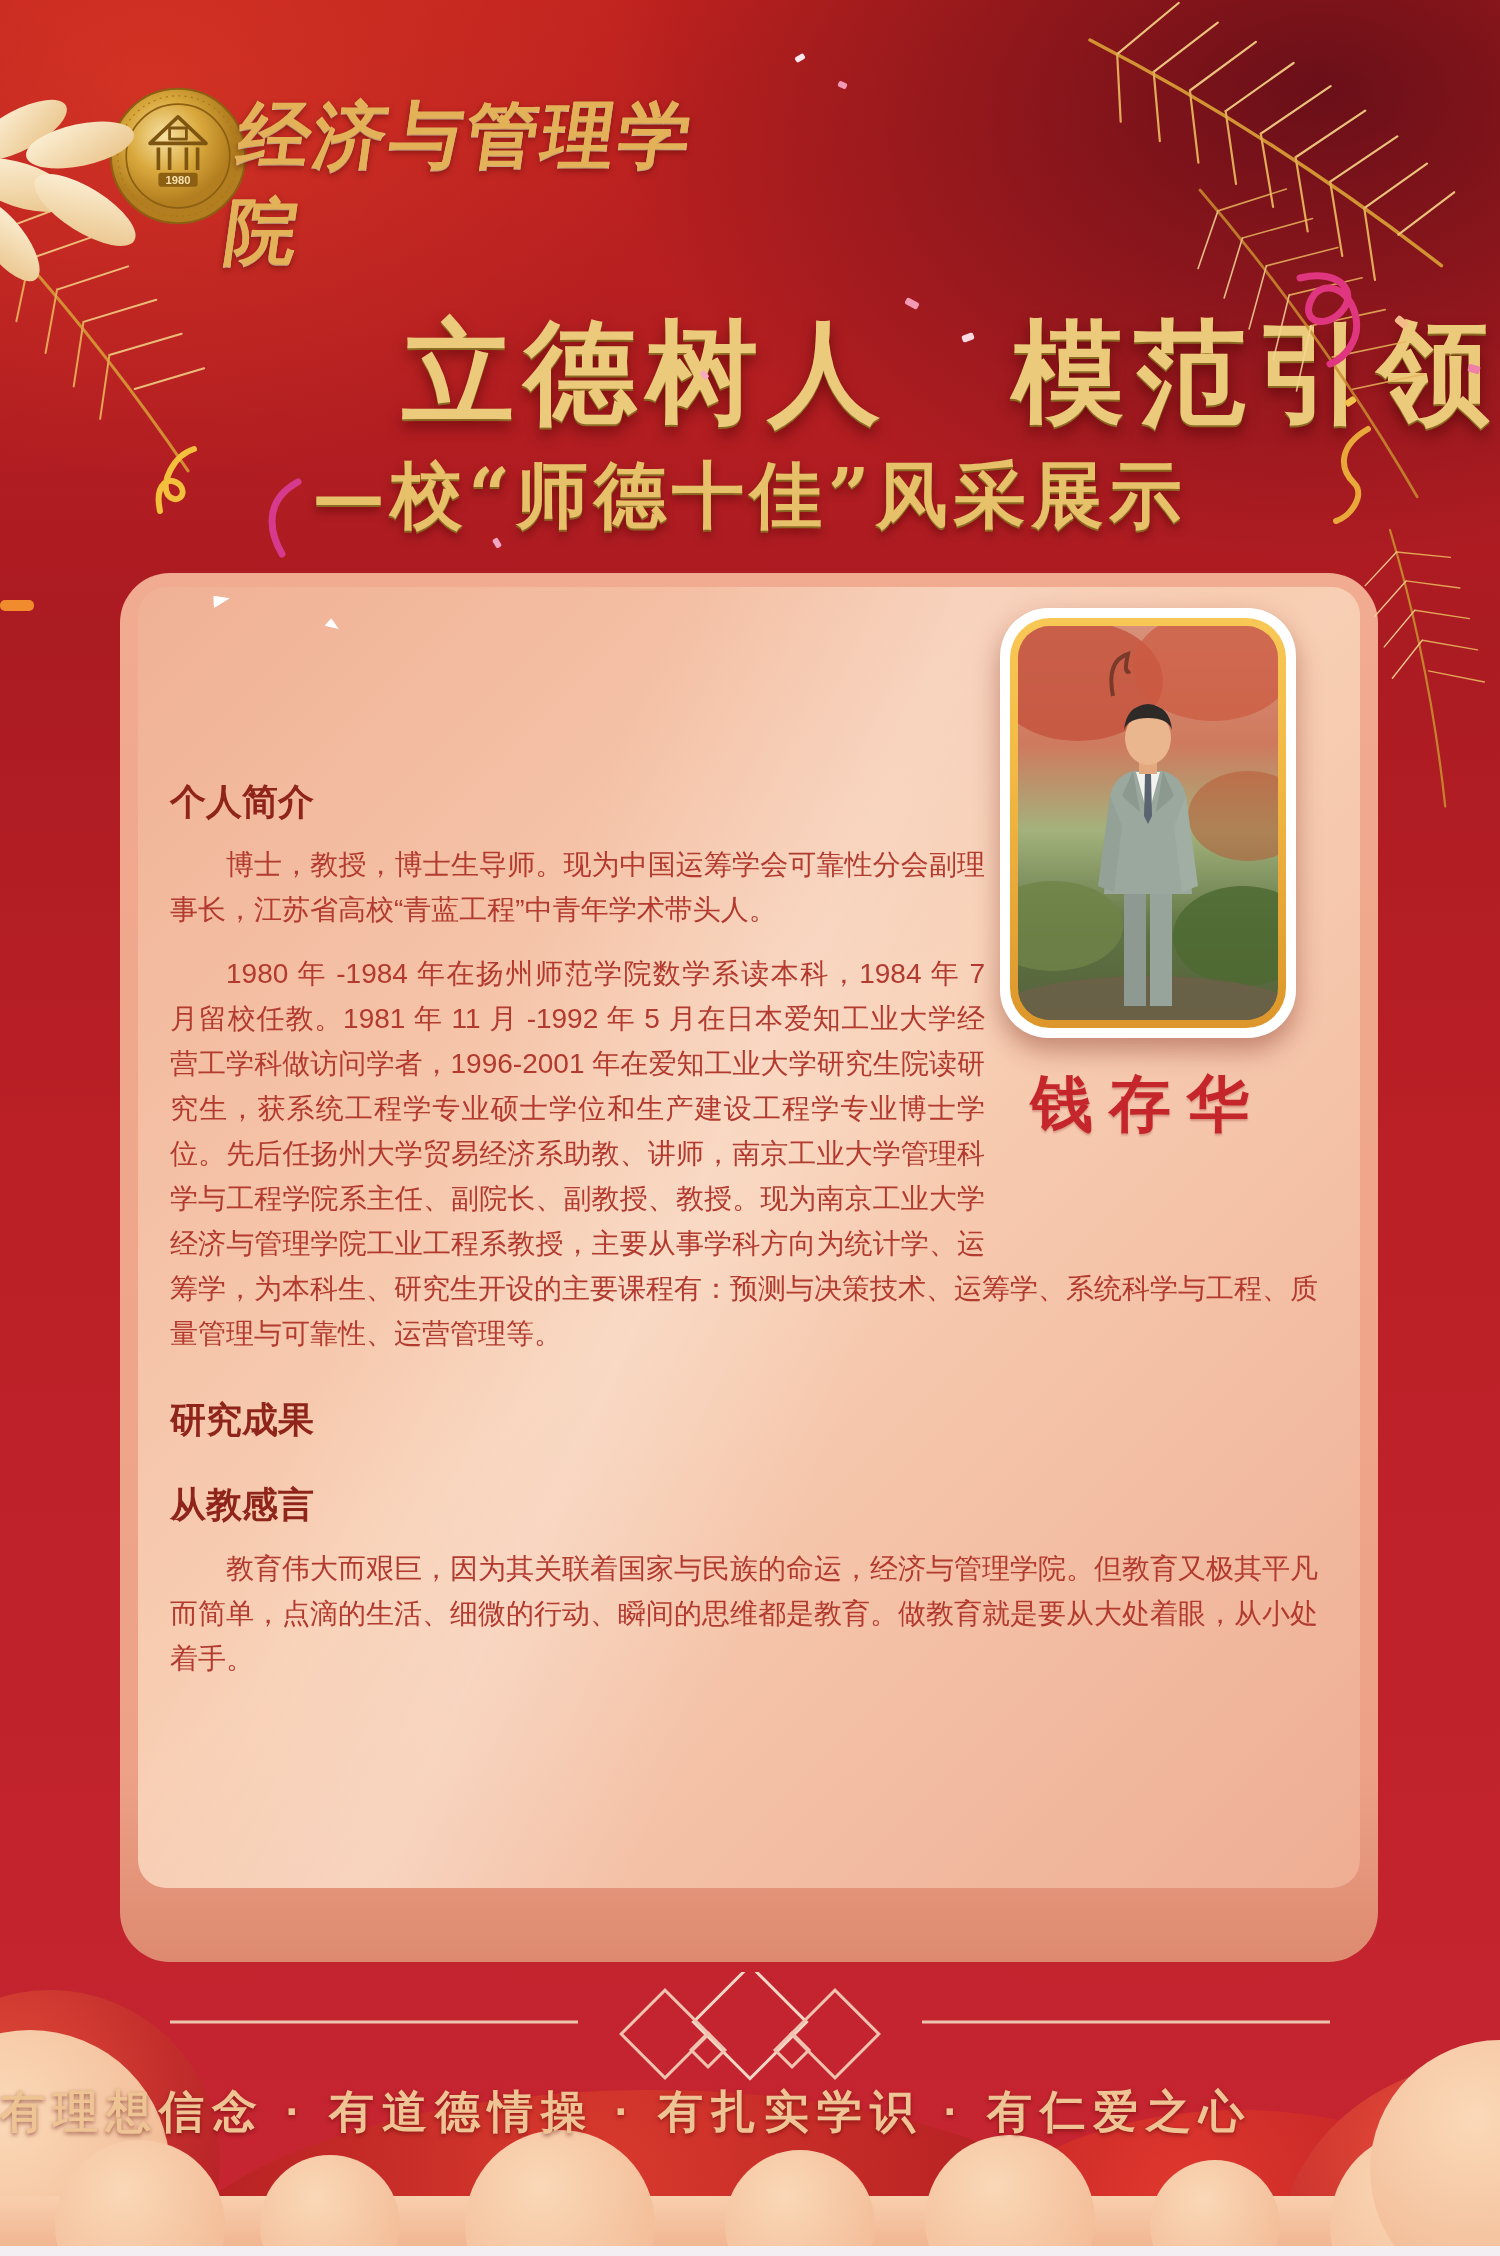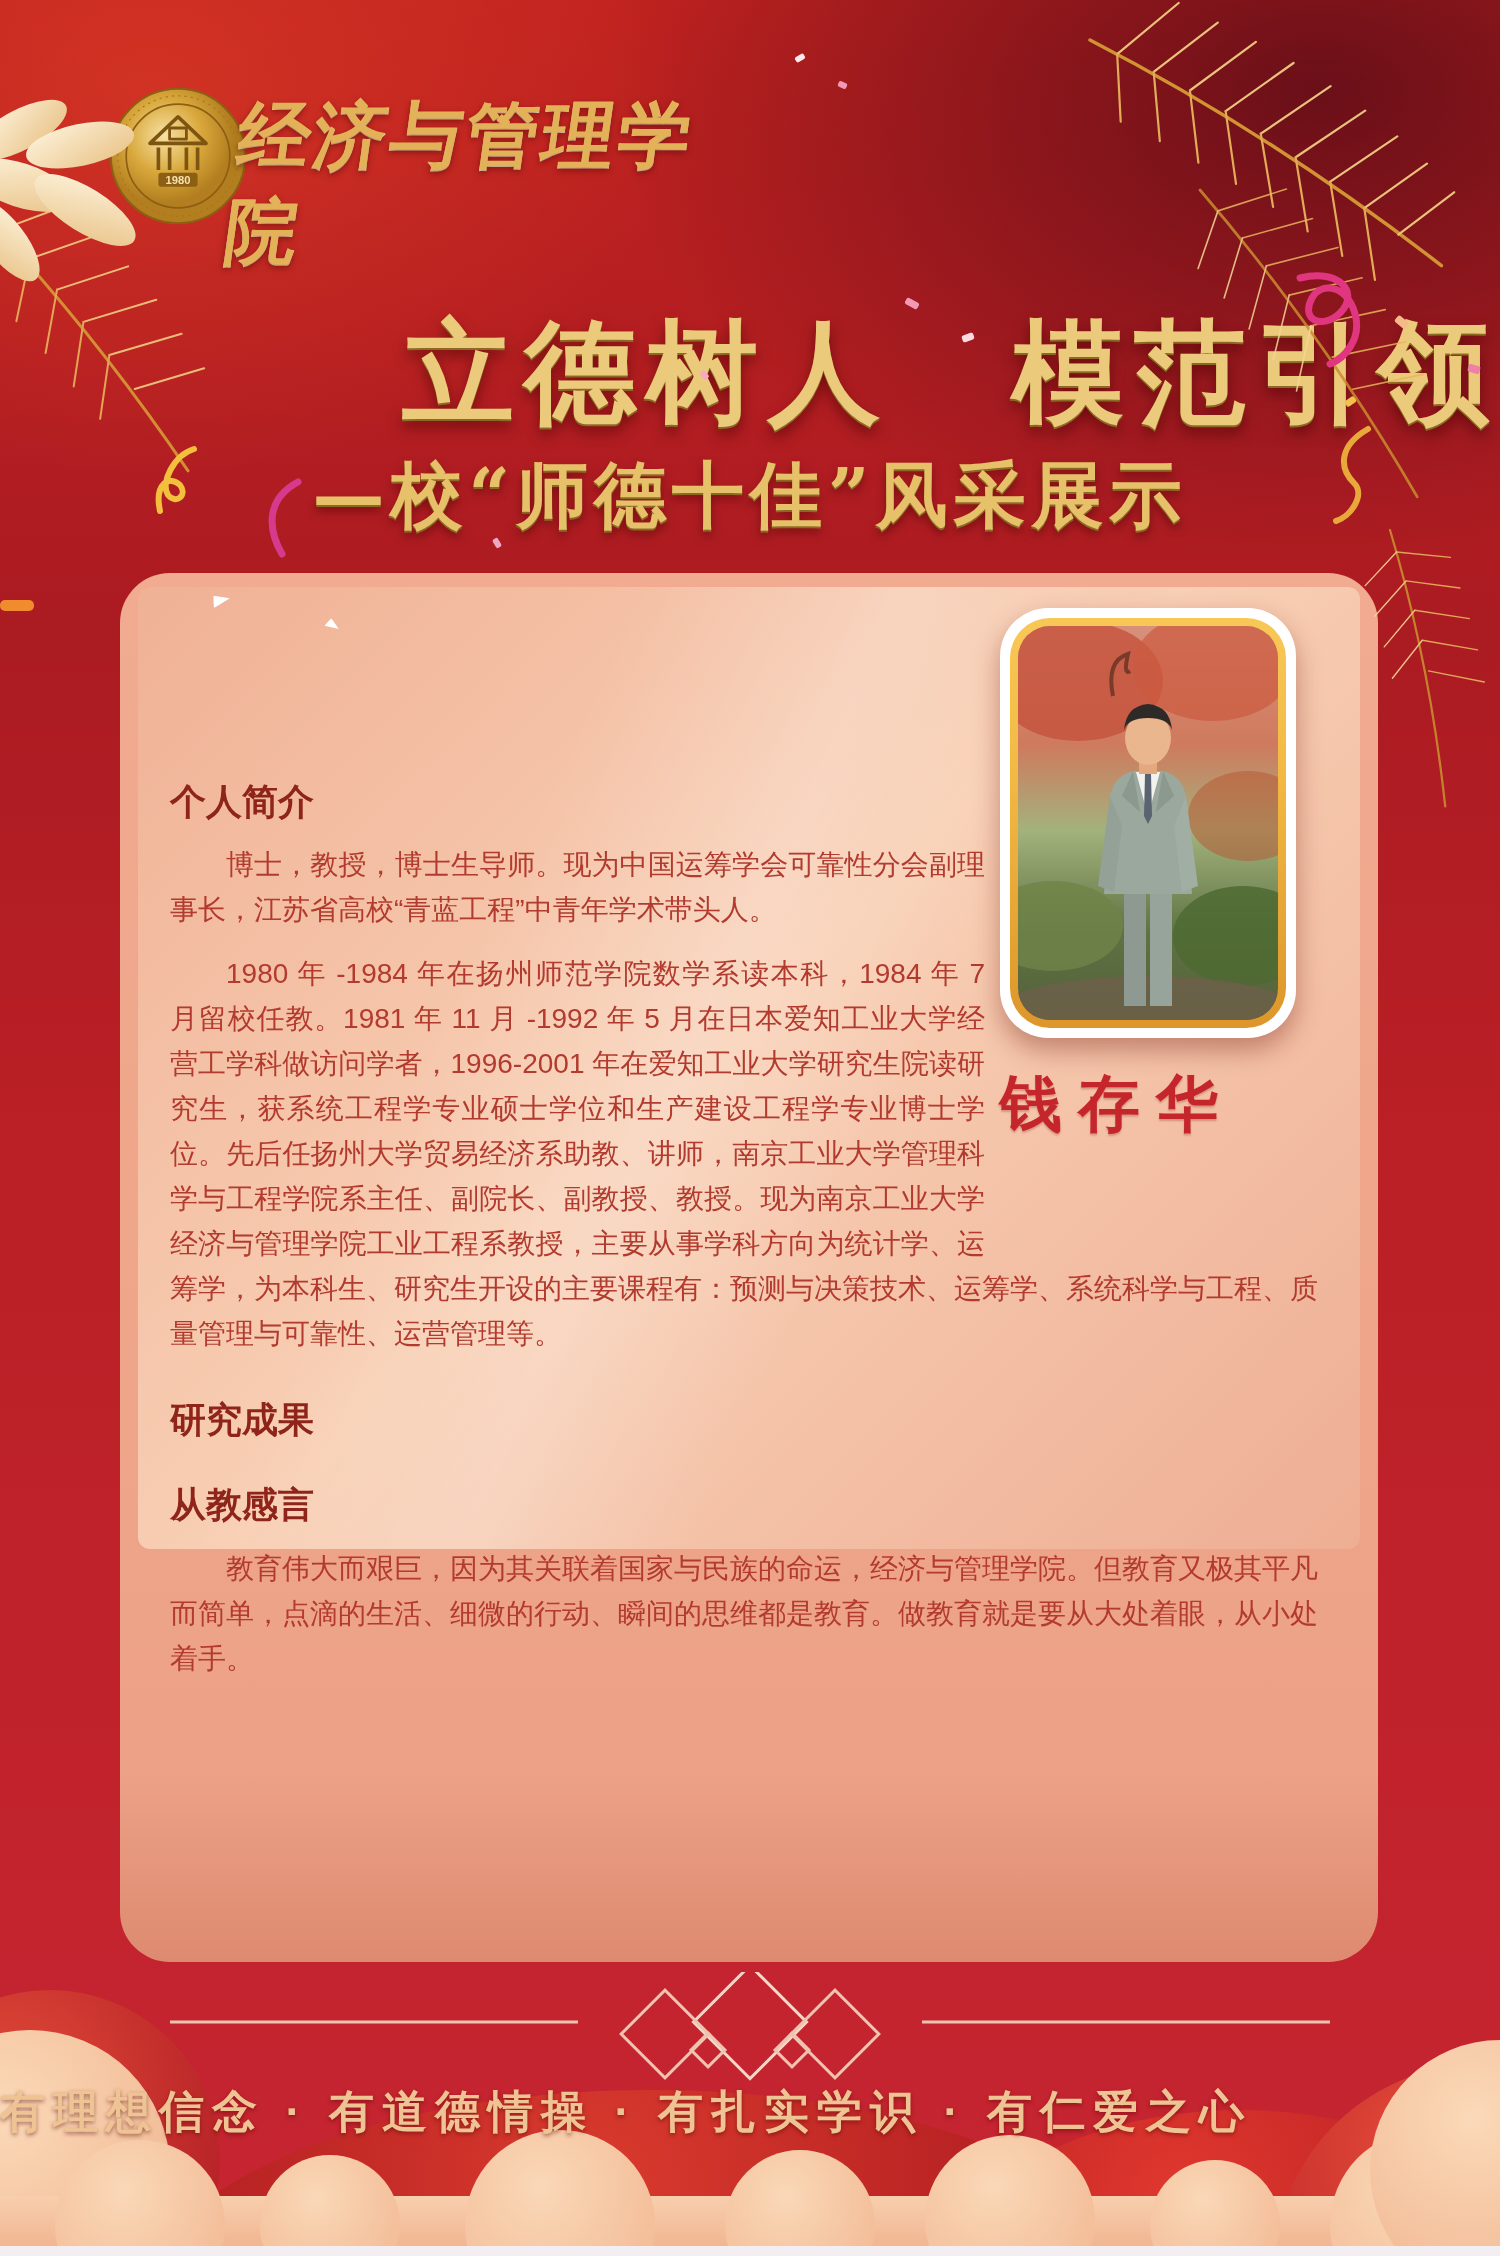--- a/index.html
+++ b/index.html
@@ -33,40 +33,40 @@
     font-family:"DejaVu Serif",serif;font-weight:bold;font-size:112px;letter-spacing:10px;
     color:var(--gold);
     text-shadow:0 2px 0 #8a6a23,0 8px 14px rgba(70,0,0,.55);}
   .sub-title{left:0;top:448px;width:100%;text-align:center;
     font-family:"DejaVu Serif",serif;font-weight:bold;font-size:72px;letter-spacing:6px;
     color:#e7c06a;text-shadow:0 2px 0 #8a6a23,0 6px 10px rgba(70,0,0,.5);}
 
   
   .card-outer{left:120px;top:573px;width:1258px;height:1389px;border-radius:50px;
     background:linear-gradient(180deg,#f1ab90 0%,#eda287 86%,#dd8a70 100%);}
-  .card-inner{left:138px;top:587px;width:1222px;height:962px;border-radius:12px;
+  .card-inner{left:138px;top:587px;width:1222px;height:1301px;border-radius:28px;
     background:
       linear-gradient(115deg, rgba(255,255,255,0) 30%, rgba(255,255,255,.22) 46%, rgba(255,255,255,0) 60%),
       linear-gradient(135deg,var(--card-bg1) 0%,var(--card-bg2) 48%,#eeae94 100%);
     padding:193px 42px 40px 32px;z-index:10;}
   .float-spacer{float:right;width:333px;height:473px;}
   .section-heading{font-size:36px;font-weight:bold;color:var(--heading-color);
     margin:0 0 10px 0;line-height:1.2;}
   .section-heading.spaced{margin-top:42px;}
   .body-para{font-size:28px;line-height:45px;color:var(--body-color);
     text-align:justify;text-indent:2em;margin-top:19px;}
 
   
   .photo-block{left:862px;top:21px;width:296px;z-index:12;}
   .photo-frame{background:#fff;padding:10px;border-radius:48px;
     box-shadow:0 12px 26px rgba(110,20,10,.38);}
   .photo-gold{background:linear-gradient(180deg,#f8c856,var(--photo-gold) 40%,#dd962b);
     padding:8px;border-radius:40px;}
   .photo{width:260px;height:394px;border-radius:32px;overflow:hidden;display:block;}
-  .teacher-name{margin-top:24px;text-align:left;width:296px;
+  .teacher-name{margin-top:24px;text-align:center;width:296px;
     font-family:"DejaVu Serif",serif;font-weight:bold;font-size:62px;letter-spacing:16px;
     color:var(--name-red);text-shadow:0 2px 2px rgba(120,10,10,.25);}
 
   
   .diamond-decor{left:150px;top:1972px;width:1200px;height:120px;z-index:25;}
   .slogan{left:0;top:2082px;width:100%;text-align:left;z-index:40;
     font-size:45px;font-weight:bold;letter-spacing:8px;color:var(--slogan-color);
     text-shadow:0 2px 4px rgba(90,5,5,.5);}
   .cloud{position:absolute;border-radius:50%;z-index:20;}
   .white-strip{left:0;top:2246px;width:1500px;height:10px;background:#f2eef1;z-index:45;}

